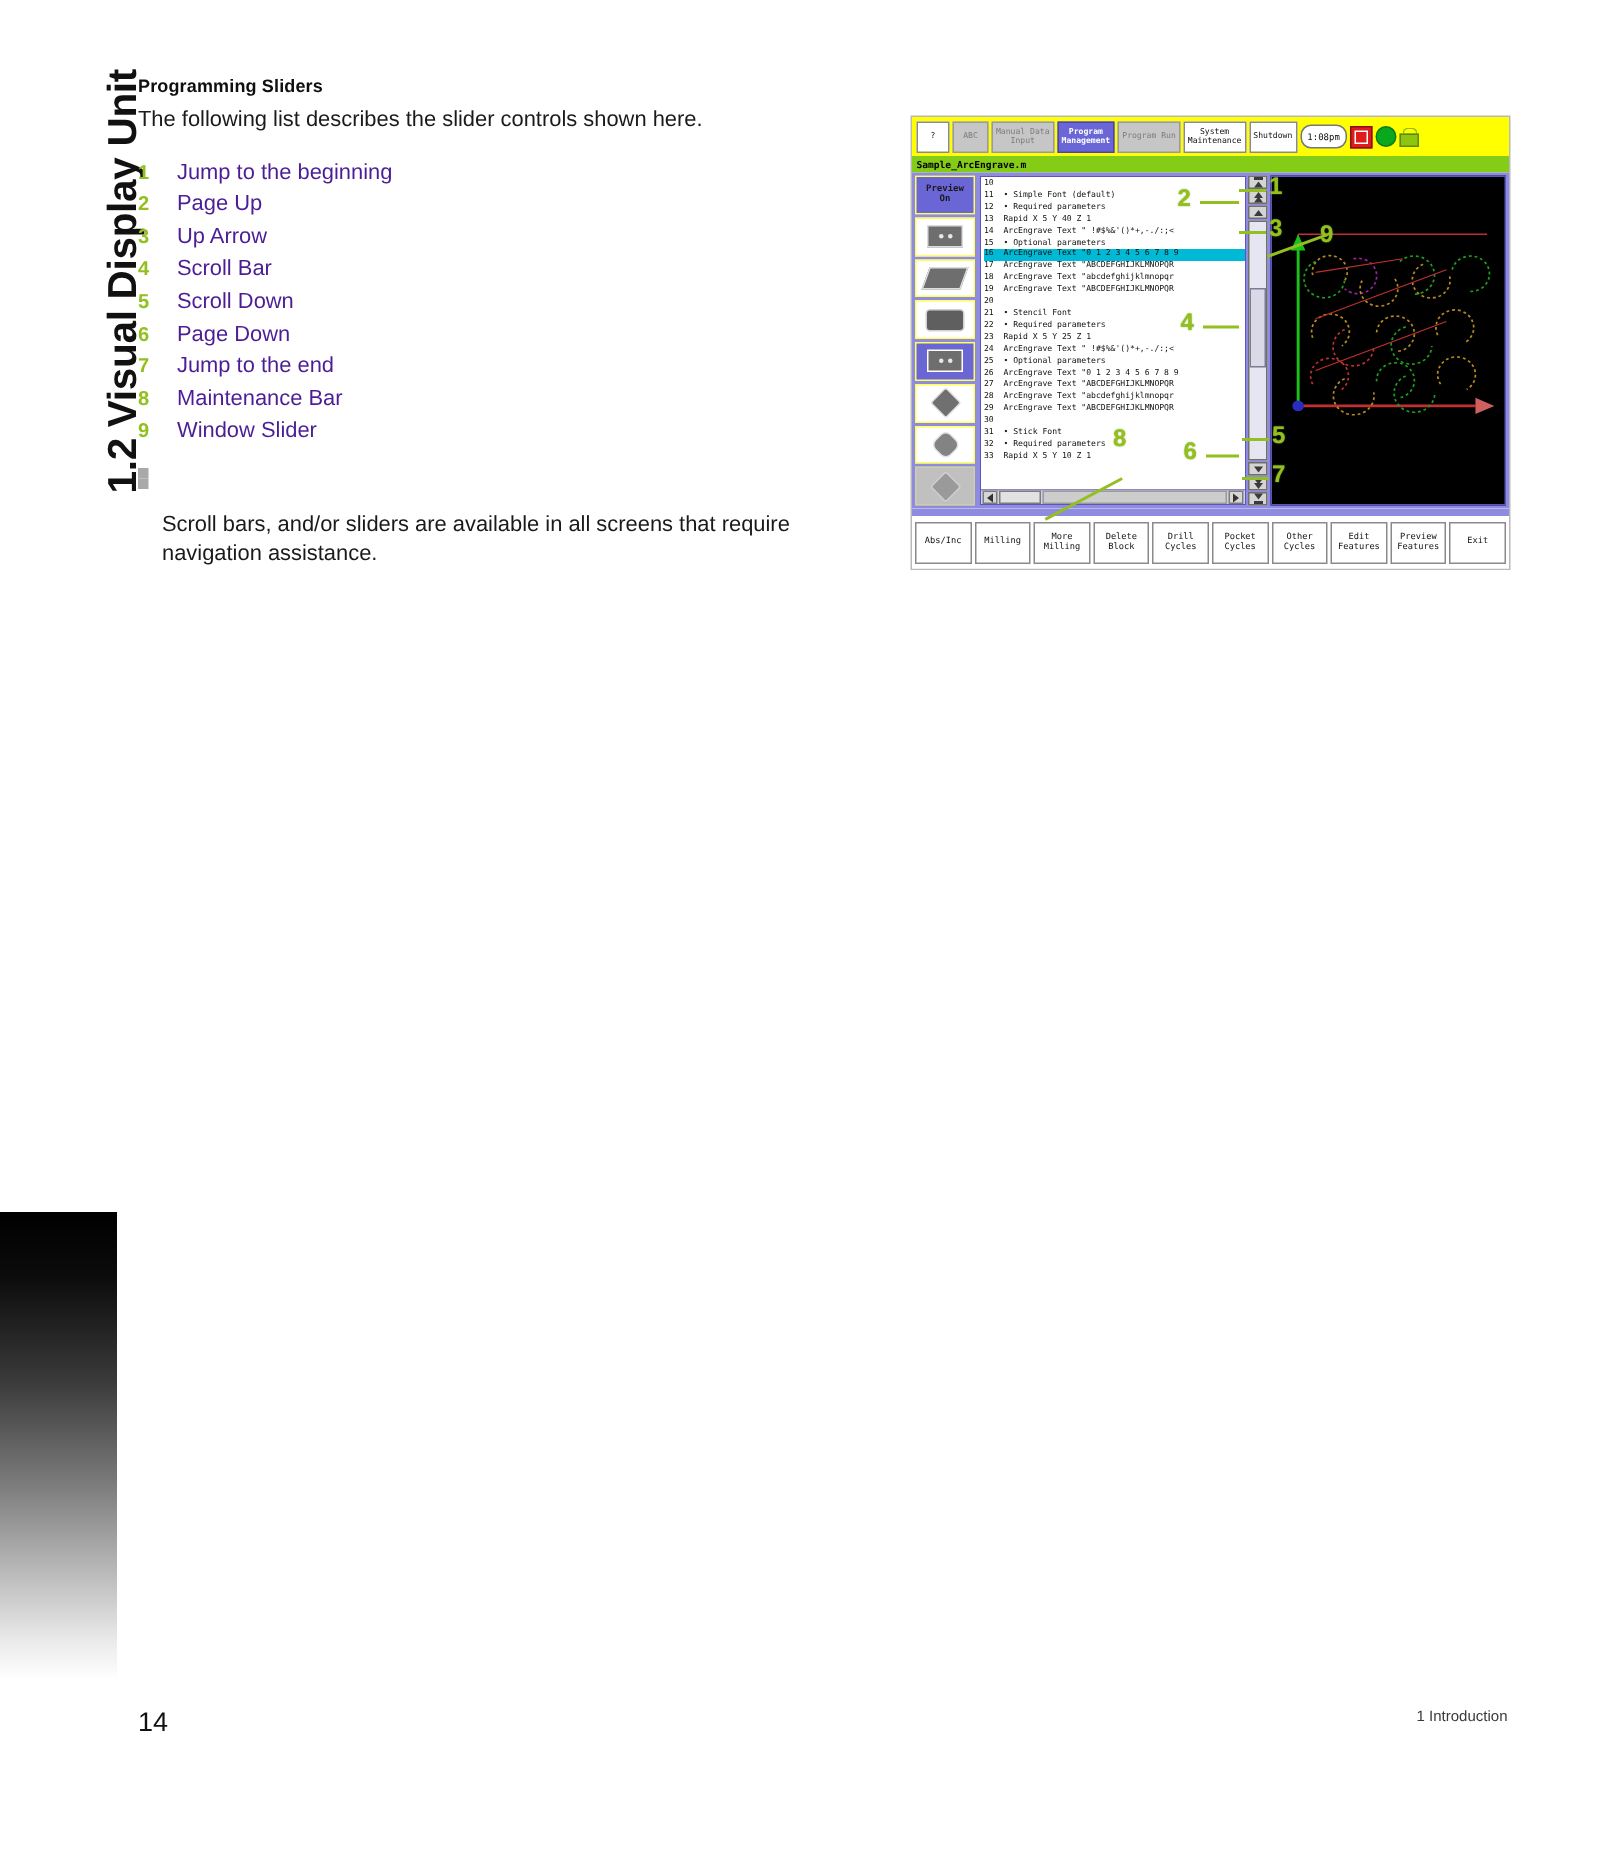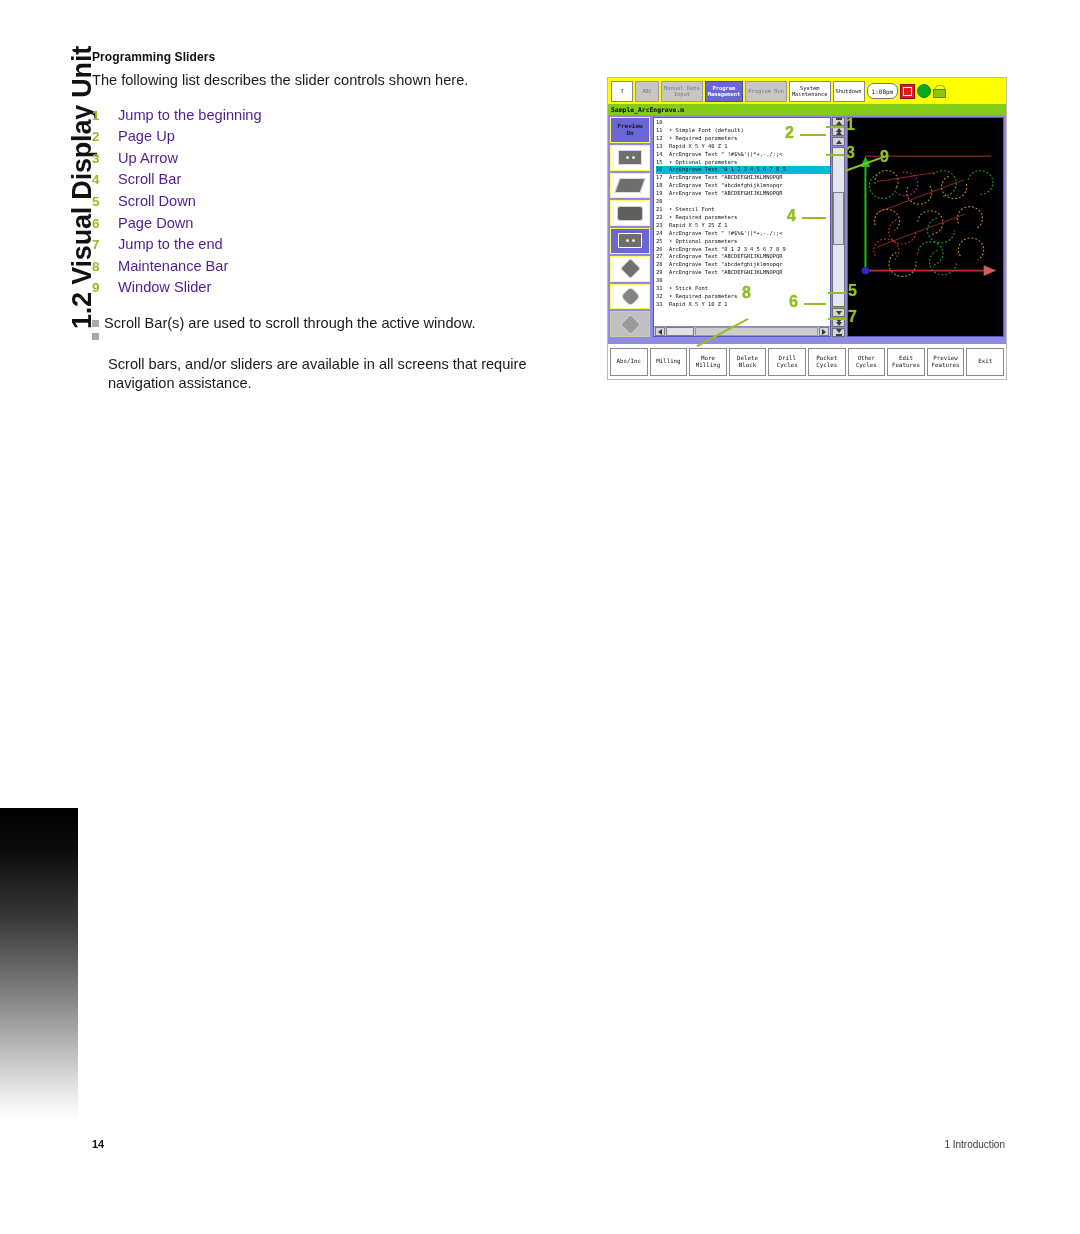--- a/index.html
+++ b/index.html
@@ -62,21 +62,21 @@
     flex: 0 0 7px; margin-right: 5px; position: relative; top: -1px;
   }
   p.trailer {
     font-size: 14.6px; color:#1a1a1a; line-height: 1.34;
     margin: 14px 0 0 16px; width: 470px;
   }
 
   
   .pg-num {
     position: absolute; left: 92px; top: 1138px;
-    font-size: 11px; font-weight: bold; color:#111;
+    font-size: 18px; font-weight: normal; color:#111;
   }
   .pg-foot {
     position: absolute; right: 75px; top: 1139px;
     font-size: 10px; color:#3a3a3a;
   }
 
   
   .fig {
     position: absolute; left: 607px; top: 77px;
     width: 400px; height: 303px;
@@ -270,21 +270,20 @@
         </li>
         <li>
           <span class="num">9</span>
           <span class="lbl">Window Slider</span>
         </li>
       </ol>
 
     <div class="bullets" id="bullets">
         <div class="b">
           <span class="sq"></span>
-          <span>Scroll Bar(s) are used to scroll through the active window.</span>
         </div>
         <div class="b">
           <span class="sq"></span>
         </div>
       </div>
 
     <p class="trailer">Scroll bars, and/or sliders are available in all screens that require navigation assistance.</p>
   </div>
 
   <div class="pg-num">14</div>

